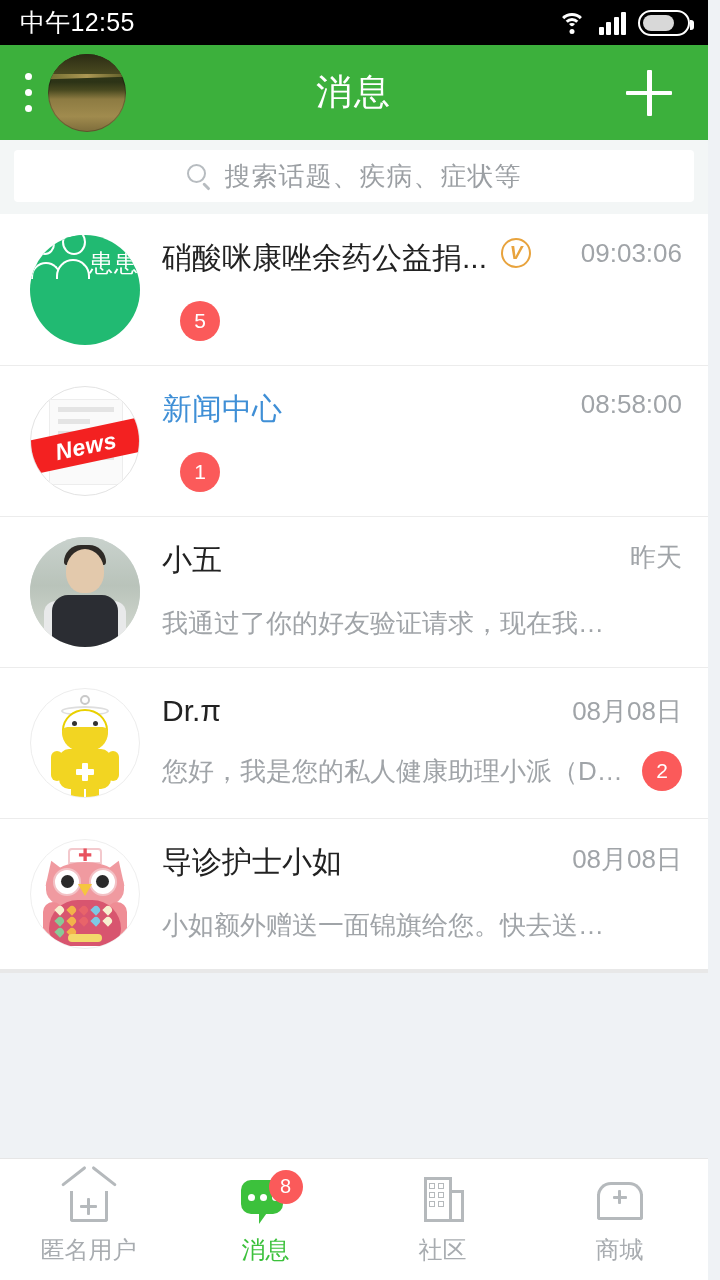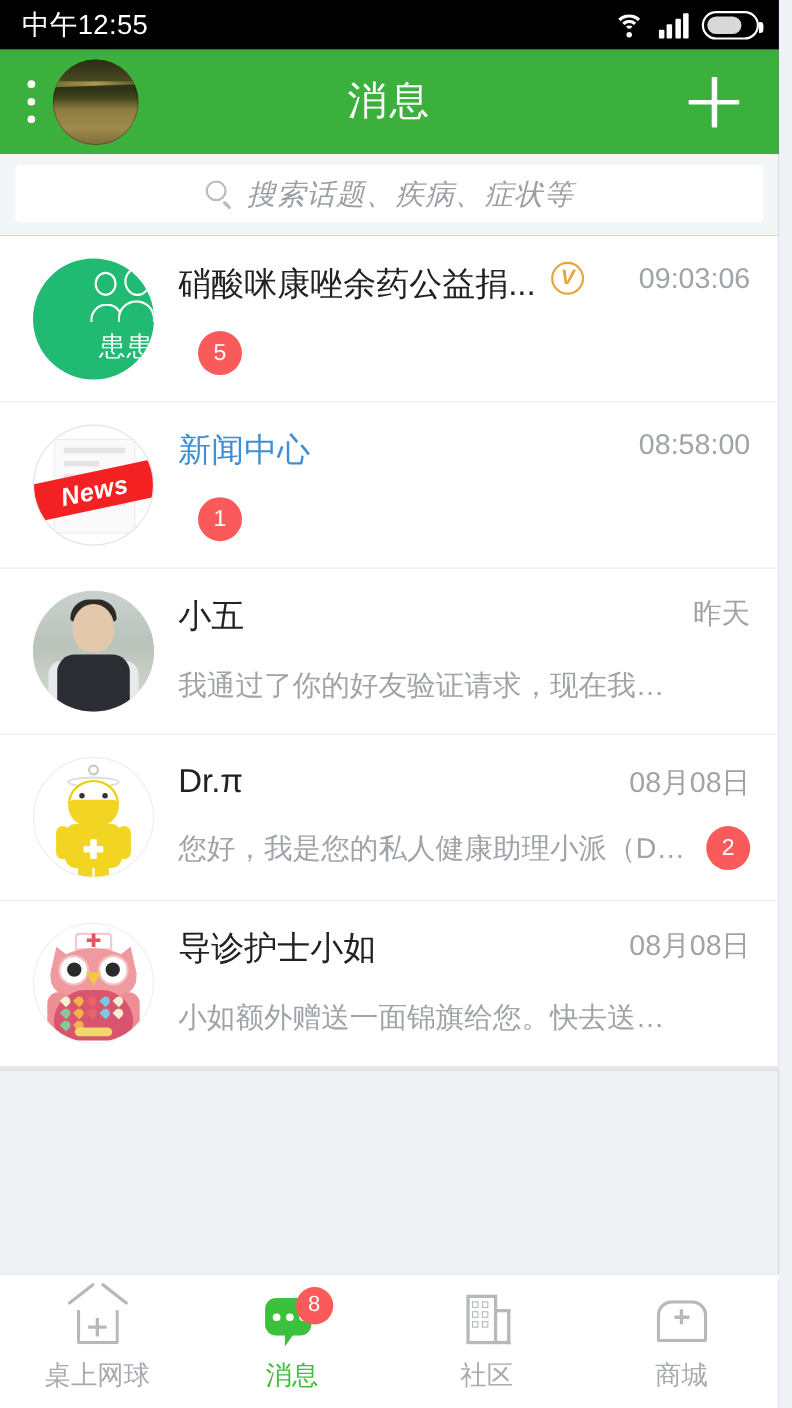--- a/index.html
+++ b/index.html
@@ -78,21 +78,21 @@
   .search-wrap{ background:#f3f6f6; padding:10px 14px 12px; }
   .search-box{
     height:52px; background:#fff; border-radius:4px;
     display:flex; align-items:center; justify-content:center; gap:14px;
   }
   .search-icon{ width:24px;height:24px;position:relative; flex:none; }
   .search-icon i{ position:absolute; left:0; top:0; width:19px;height:19px;
     border:2.5px solid #b7bcc0; border-radius:50%; }
   .search-icon b{ position:absolute; right:0; bottom:1px; width:9px;height:2.5px;
     background:#b7bcc0; transform:rotate(45deg); border-radius:2px; }
-  .search-ph{ font-size:26px; color:#9b9fa3; letter-spacing:1px;font-style:italic; }
+  .search-ph{ font-size:26px; color:#9b9fa3; letter-spacing:1px; }
 
   
   .list{ background:#fff; }
   .row{
     position:relative; display:flex; align-items:center;
     height:151px; padding:0 26px 0 30px;
   }
   .row + .row::before{
     content:""; position:absolute; left:0; right:0; top:0; height:1px; background:#ececec;
   }
@@ -118,22 +118,22 @@
   .row-sub{ font-size:26px; color:#a0a4a8; white-space:nowrap; overflow:hidden;
     text-overflow:ellipsis; flex:1; }
   .badge{
     flex:none; margin-left:18px; min-width:40px; height:40px; padding:0 10px;
     border-radius:20px; background:#fb5a5a; color:#fff;
     font-size:21px; display:flex; align-items:center; justify-content:center;
   }
   .badge.hidden{ visibility:hidden; }
 
   
-  .av-patient{ background:#21ba72; display:flex; flex-direction:column;
-    align-items:flex-end; justify-content:center; }
+  .av-patient{ background:#21ba72; display:flex; flex-direction:row;
+    align-items:flex-start; justify-content:center; }
   .av-patient .ppl{ width:58px;height:34px; position:relative; margin-top:4px; }
   .av-patient .ppl i{ position:absolute; border:2.5px solid #fff; border-radius:50%; }
   .av-patient .ppl i:nth-child(1){ width:20px;height:22px; left:4px; top:-6px; }
   .av-patient .ppl i:nth-child(2){ width:24px;height:26px; right:3px; top:-10px;
     background:#21ba72; }
   .av-patient .ppl b{ position:absolute; bottom:-6px; border:2.5px solid #fff;
     border-bottom:none; border-radius:26px 26px 0 0; background:#21ba72; }
   .av-patient .ppl b:nth-child(3){ width:30px;height:17px; left:0; }
   .av-patient .ppl b:nth-child(4){ width:34px;height:20px; right:-1px; }
   .av-patient span{ color:#fff; font-size:24px; margin-top:12px; letter-spacing:1px; }
@@ -470,21 +470,21 @@
   <div class="filler"></div>
 
   <div class="tabbar">
 
     <div class="tab">
       <div class="tab-ic ic-clinic">
         <div class="roof"></div>
           <div class="walls"></div>
           <div class="cross"></div>
       </div>
-      <div class="tab-label">桌上网球</div>
+      <div class="tab-label">匿名用户</div>
     </div>
 
     <div class="tab active">
       <div class="tab-ic ic-chat">
         <div class="bub"></div>
           <div class="tail"></div>
         <div class="dots">
             <i></i>
             <i></i>
             <i></i>

